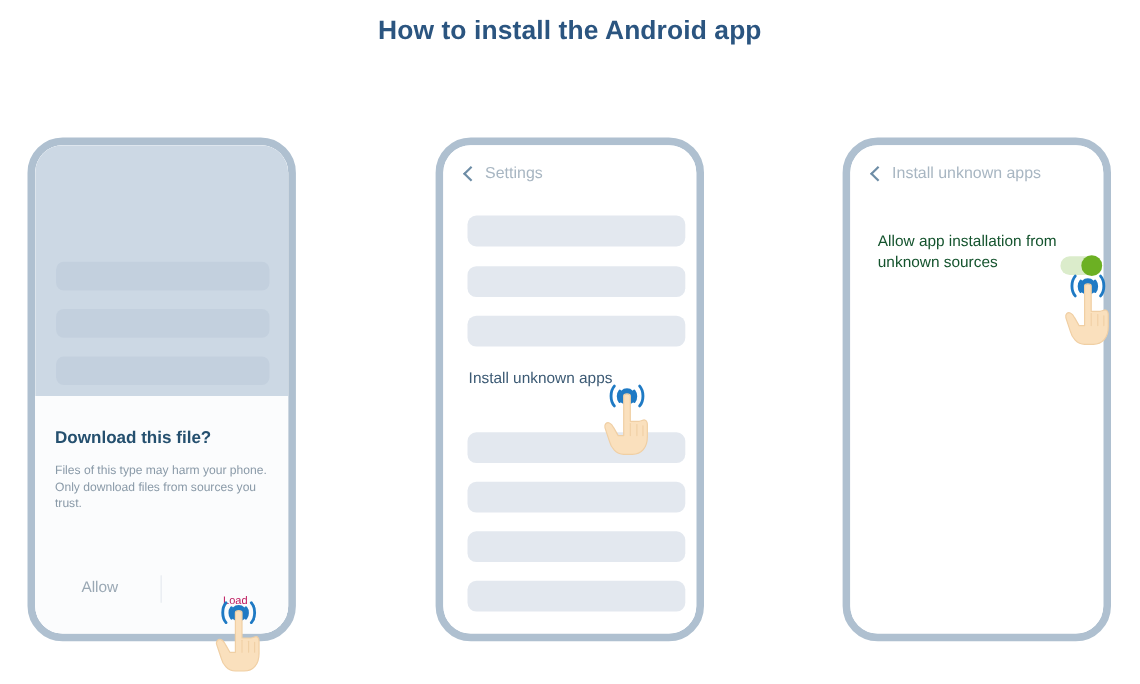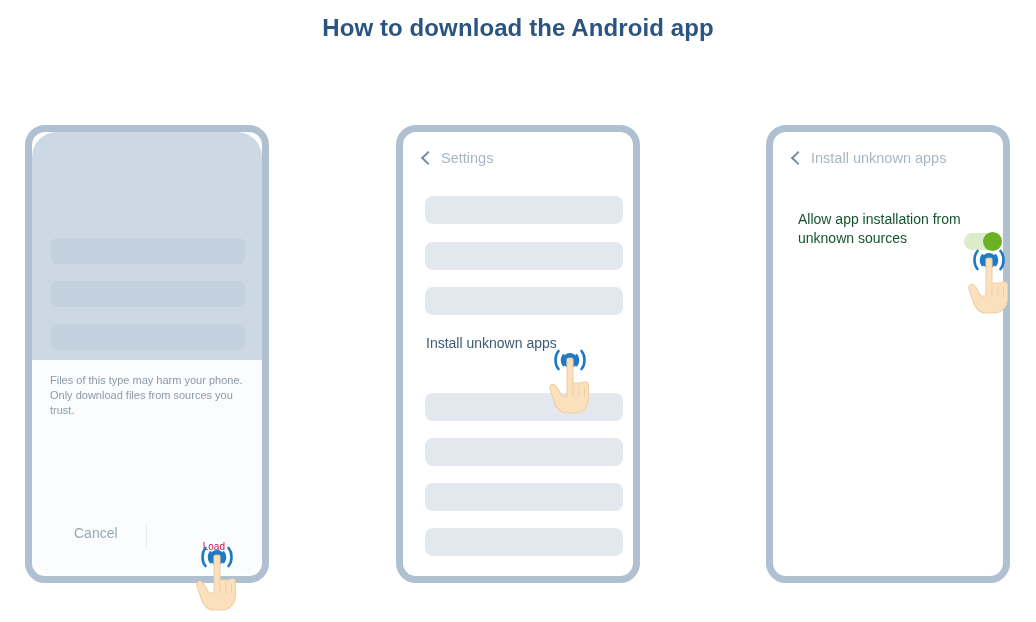--- a/index.html
+++ b/index.html
@@ -28,21 +28,21 @@
     color: #2b5580;
     letter-spacing: 0.1px;
   }
 
   
   .phone {
     position: absolute;
     width: 244px;
     height: 458px;
     border: 7px solid #afc0d0;
-    border-radius: 20px;
+    border-radius: 32px;
     background: #ffffff;
     box-sizing: border-box;
   }
   .phone-screen {
     position: absolute;
     inset: 0;
     border-radius: 25px;
     overflow: hidden;
     background: #ffffff;
   }
@@ -204,36 +204,37 @@
   }
   .tap svg { display: block; overflow: visible; }
 
   #tap-1 { left: 190px; top: 542px; }
   #tap-2 { left: 543px; top: 345px; }
   #tap-3 { left: 962px; top: 245px; }
 </style>
 </head>
 <body>
 
-<div class="page-title">How to download the Android app</div>
+<div class="page-title">How to install the Android app</div>
 
 <div class="phone" id="phone-1">
   <div class="phone-screen">
 
     <div class="backdrop">
       <div class="ph-bar b1"></div>
       <div class="ph-bar b2"></div>
       <div class="ph-bar b3"></div>
     </div>
 
     <div class="dialog">
+      <div class="dialog-title">Download this file?</div>
       <div class="dialog-body">Files of this type may harm your phone. Only download files from sources you trust.</div>
 
       <div class="dialog-actions">
-        <span class="btn-cancel">Cancel</span>
+        <span class="btn-cancel">Allow</span>
         <span class="action-divider"></span>
         <span class="btn-load">Load</span>
       </div>
     </div>
 
   </div>
 </div>
 
 <div class="phone" id="phone-2">
   <div class="phone-screen">

